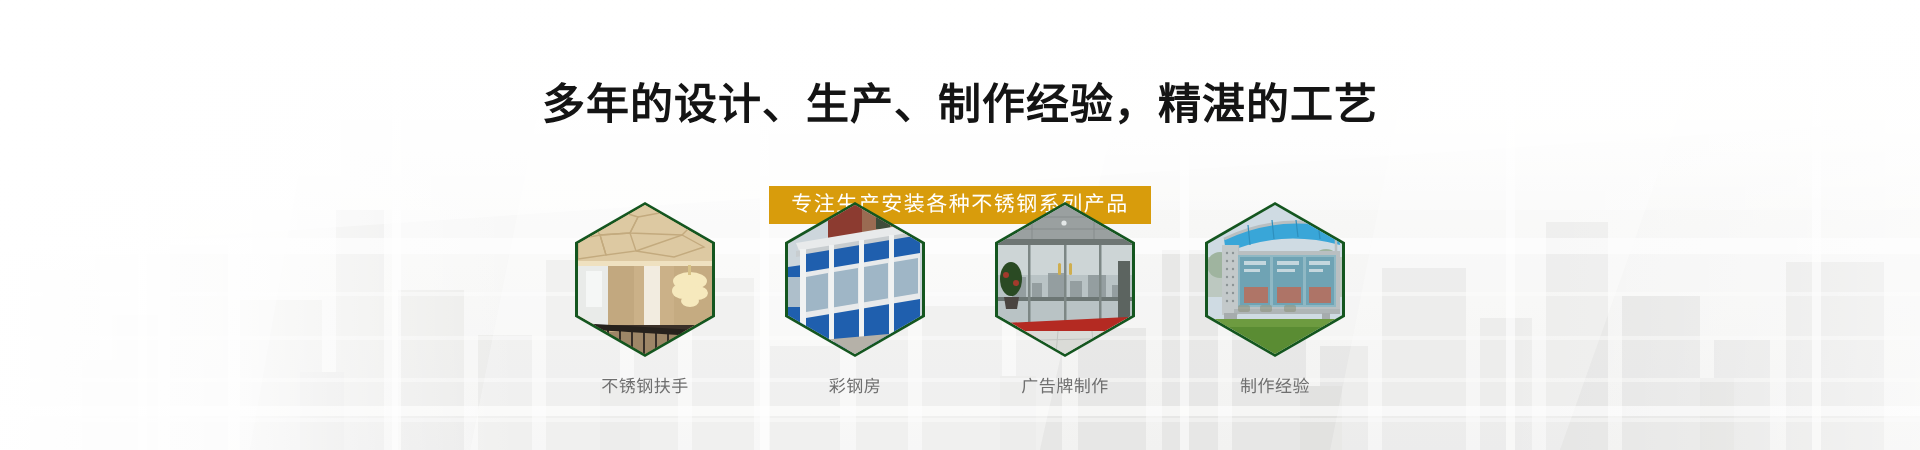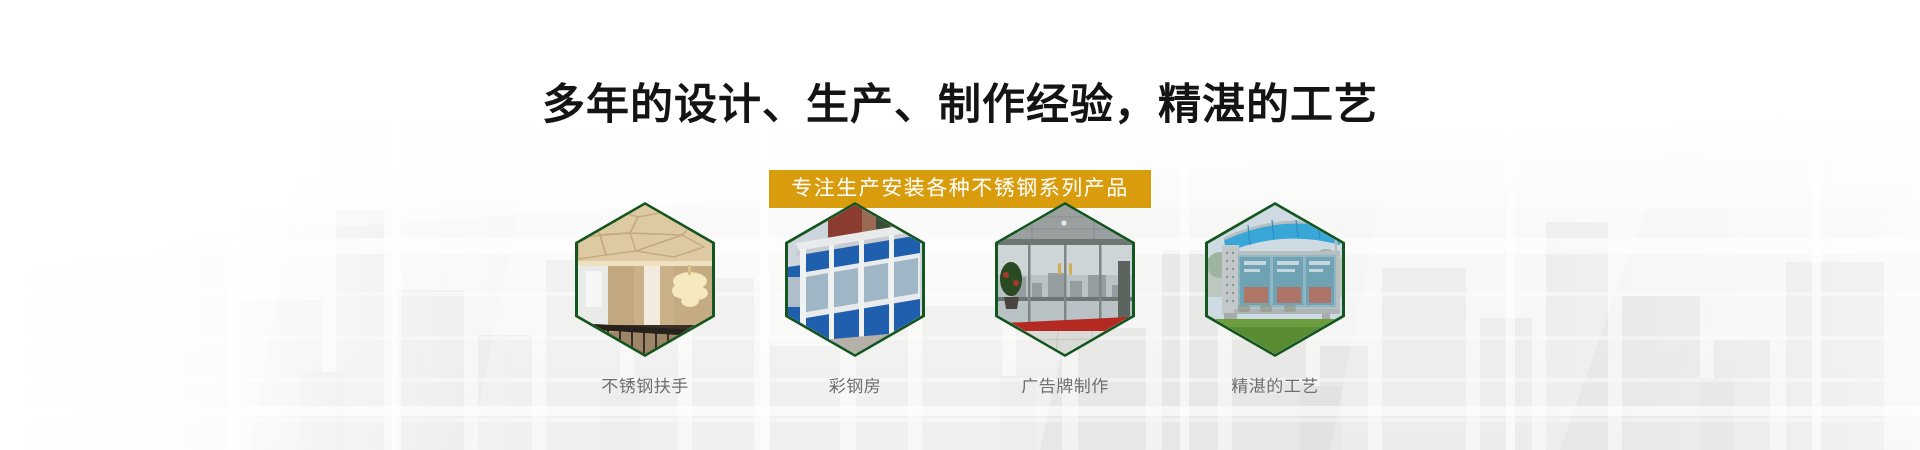--- a/index.html
+++ b/index.html
@@ -91,21 +91,21 @@
     line-height: 52px;
     font-weight: bold;
     color: #141414;
     letter-spacing: 1px;
     white-space: nowrap;
   }
 
   .subbar-wrap {
     position: absolute;
     left: 0; right: 0;
-    top: 170px;
+    top: 186px;
     text-align: center;
   }
   .subbar {
     display: inline-block;
     background: #d89c0c;
     color: #ffffff;
     font-size: 21px;
     line-height: 21px;
     font-weight: normal;
     letter-spacing: 1.5px;
@@ -475,18 +475,18 @@
               <rect x="0" y="114" width="134" height="8" fill="#6d9b40"></rect>
 
               <g fill="#8a9079" opacity="0.55">
                 <rect x="30" y="100" width="12" height="7" rx="2"></rect>
                 <rect x="52" y="100" width="12" height="7" rx="2"></rect>
                 <rect x="76" y="100" width="12" height="7" rx="2"></rect>
               </g>
             </svg>
           </div>
         </div>
-        <div class="hex-caption">精湛的工艺</div>
+        <div class="hex-caption">制作经验</div>
       </div>
 
     </div>
   </div>
 </div>
 
 </body></html>

